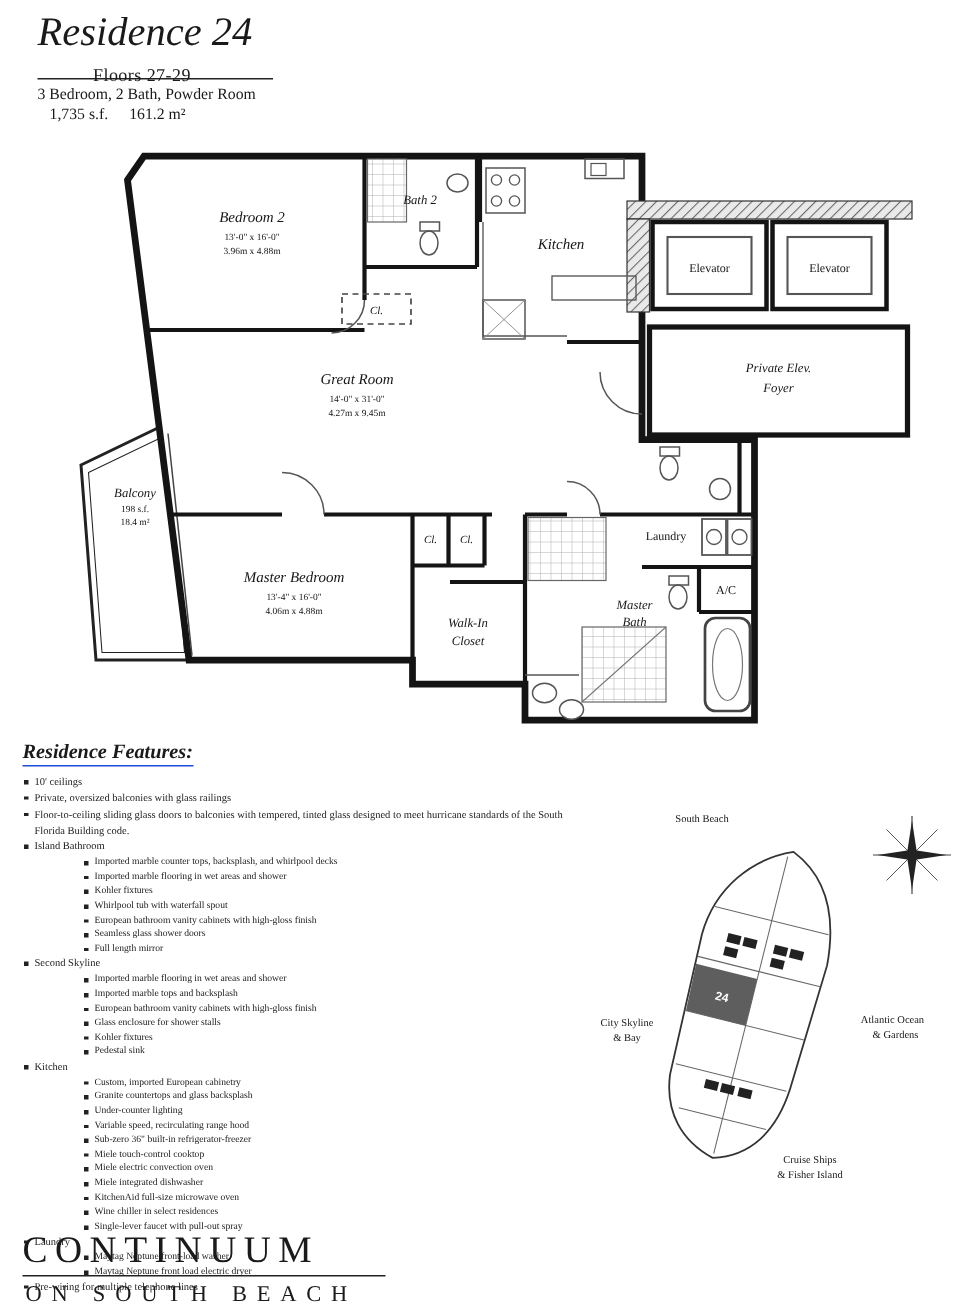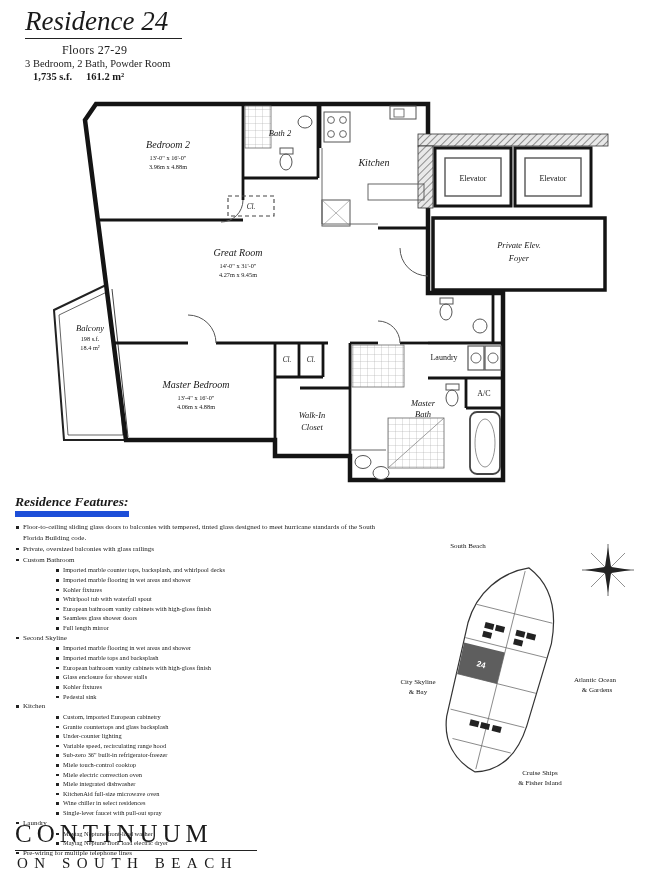--- a/index.html
+++ b/index.html
@@ -2,39 +2,39 @@
 <html><head>
 <meta charset="utf-8">
 <style>
   * { margin:0; padding:0; box-sizing:border-box; }
   html,body { width:650px; height:869px; background:#fff; }
   body { font-family:"Liberation Serif", serif; color:#1a1a1a; position:relative; overflow:hidden; }
 
   
   .hdr { position:absolute; left:25px; top:6px; }
   .title { font-style:italic; font-size:27px; font-weight:400; display:inline-block;
-           border-bottom:1.5px solid #222; padding-bottom:1px; padding-right:14px; } 
+           border-bottom:1.5px solid #222; padding-bottom:15px; padding-right:14px; } 
   .hdr-floors { position:absolute; left:62px; top:43px; font-size:12px; letter-spacing:.3px; }
   .hdr-config { position:absolute; left:25px; top:58px; font-size:10.5px; }
-  .hdr-area   { position:absolute; left:33px; top:71px; font-size:10.5px;font-weight:bold; }
+  .hdr-area   { position:absolute; left:33px; top:71px; font-size:10.5px; }
   .hdr-area span { margin-right:14px; }
 
   
   .plan { position:absolute; left:38px; top:88px; width:590px; height:405px; }
   svg text { fill:#161616; text-anchor:middle; }
   .t-room   { font:italic 10px "Liberation Serif", serif; }
   .t-room-s { font:italic 8.5px "Liberation Serif", serif; }
   .t-dim    { font:6.3px "Liberation Serif", serif; }
   .t-lab    { font:8px "Liberation Serif", serif; }
   .t-cl     { font:italic 7.3px "Liberation Serif", serif; }
 
   
   .features { position:absolute; left:15px; top:492px; width:362px; }
   .features h2 { font-style:italic; font-size:13.5px; font-weight:700; display:inline-block;
-                 border-bottom:6px solid #1d4ed8; padding-bottom:1px; margin-bottom:5px; }
+                 border-bottom:1px solid #1d4ed8; padding-bottom:1px; margin-bottom:5px; }
   .features ul { list-style:none; }
   .features li { position:relative; padding-left:8px; font-size:7px; line-height:1.55; }
   .features ul.sub { margin-left:40px; }
   .features ul.sub li { font-size:6.4px; line-height:1.5; }
   .features li::before { content:""; position:absolute; left:1px; top:4px;
                          width:2.6px; height:2.6px; background:#222; }
 
   
   .sitemap { position:absolute; left:388px; top:532px; width:252px; height:268px; }
   .t-map { font:7px "Liberation Serif", serif; }
@@ -209,23 +209,24 @@
     <text x="385" y="329" class="t-room-s">Bath</text>
 
     <text x="274" y="330" class="t-room-s">Walk-In</text>
     <text x="274" y="342" class="t-room-s">Closet</text>
   </svg>
   </div>
 
   <div class="features">
     <h2>Residence Features:</h2>
     <ul id="features-list">
+        <li>10' ceilings</li>
+        <li>Private, oversized balconies with glass railings</li>
         <li>Floor-to-ceiling sliding glass doors to balconies with tempered, tinted glass designed to meet hurricane standards of the South Florida Building code.</li>
-        <li>Private, oversized balconies with glass railings</li>
-        <li>Custom Bathroom</li>
+        <li>Island Bathroom</li>
         <ul class="sub">
           <li>Imported marble counter tops, backsplash, and whirlpool decks</li>
           <li>Imported marble flooring in wet areas and shower</li>
           <li>Kohler fixtures</li>
           <li>Whirlpool tub with waterfall spout</li>
           <li>European bathroom vanity cabinets with high-gloss finish</li>
           <li>Seamless glass shower doors</li>
           <li>Full length mirror</li>
         </ul>
         <li>Second Skyline</li>

